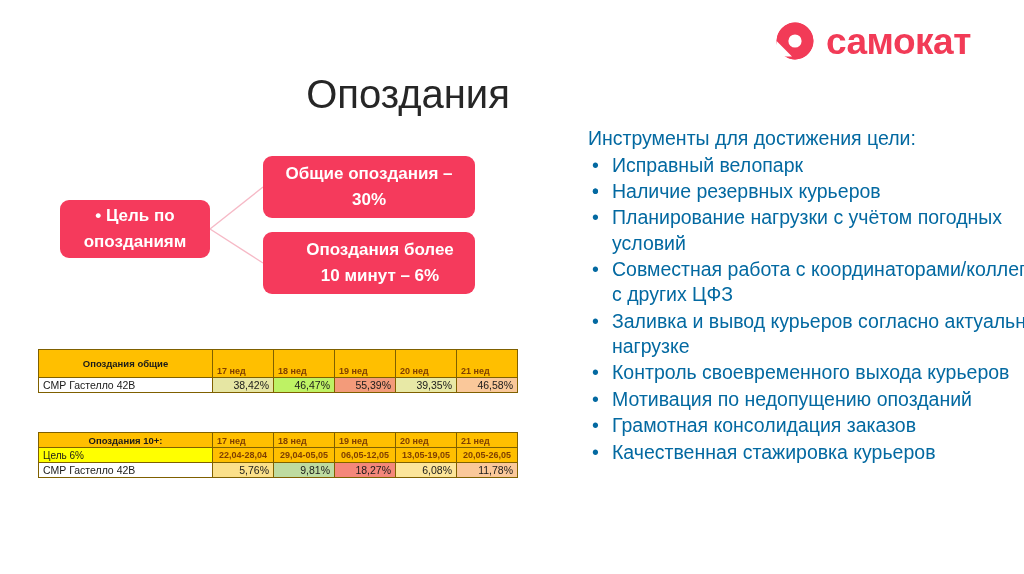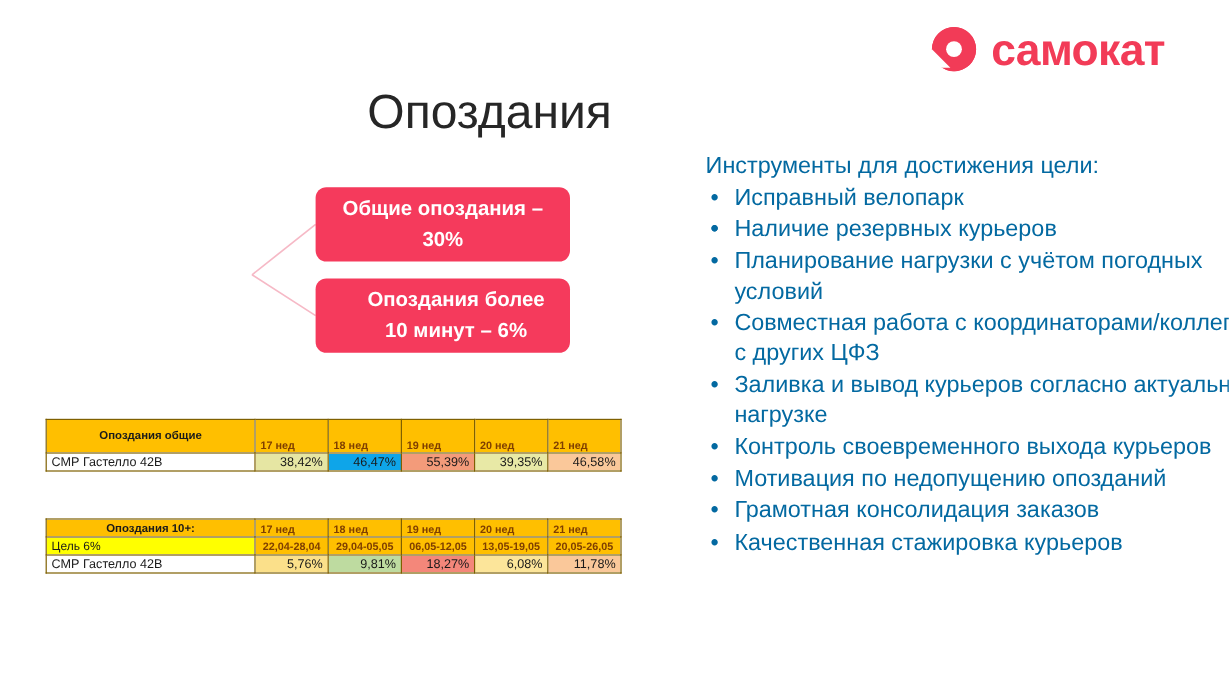--- a/index.html
+++ b/index.html
@@ -209,38 +209,39 @@
   <div id="logo-text">самокат</div>
 </div>
 
 <div id="page-title">Опоздания</div>
 
 <div id="diagram">
   <svg id="connectors" viewBox="0 0 450 160">
     <line x1="150" y1="79" x2="203" y2="37" stroke="#f6b9c6" stroke-width="1.4"></line>
     <line x1="150" y1="79" x2="203" y2="113" stroke="#f6b9c6" stroke-width="1.4"></line>
   </svg>
+  <div class="node" id="node-goal">• Цель по опозданиям</div>
   <div class="node" id="node-total">Общие опоздания – 30%</div>
   <div class="node" id="node-over10">Опоздания более 10 минут – 6%</div>
 </div>
 
 <table class="xl-table" id="table-total">
   <tbody>
       <tr>
     <td class="c-name hdr-title" rowspan="1" style="height:28px;">Опоздания общие</td>
     <td class="c-week hdr-week" style="height:28px;">17 нед</td>
     <td class="c-week hdr-week" style="height:28px;">18 нед</td>
     <td class="c-week hdr-week" style="height:28px;">19 нед</td>
     <td class="c-week hdr-week" style="height:28px;">20 нед</td>
     <td class="c-week hdr-week" style="height:28px;">21 нед</td>
   </tr>
   <tr>
     <td class="c-name row-data-label">СМР Гастелло 42В</td>
     <td class="c-week row-data-val" style="background-color: rgb(230, 230, 163);">38,42%</td>
-    <td class="c-week row-data-val" style="background-color: #0ea5e9;">46,47%</td>
+    <td class="c-week row-data-val" style="background-color: #bef264;">46,47%</td>
     <td class="c-week row-data-val" style="background-color: rgb(243, 155, 122);">55,39%</td>
     <td class="c-week row-data-val" style="background-color: rgb(232, 233, 166);">39,35%</td>
     <td class="c-week row-data-val" style="background-color: rgb(250, 200, 154);">46,58%</td>
   </tr>
 </tbody>
   </table>
 
 <table class="xl-table" id="table-over10">
   <tbody>
       <tr>

